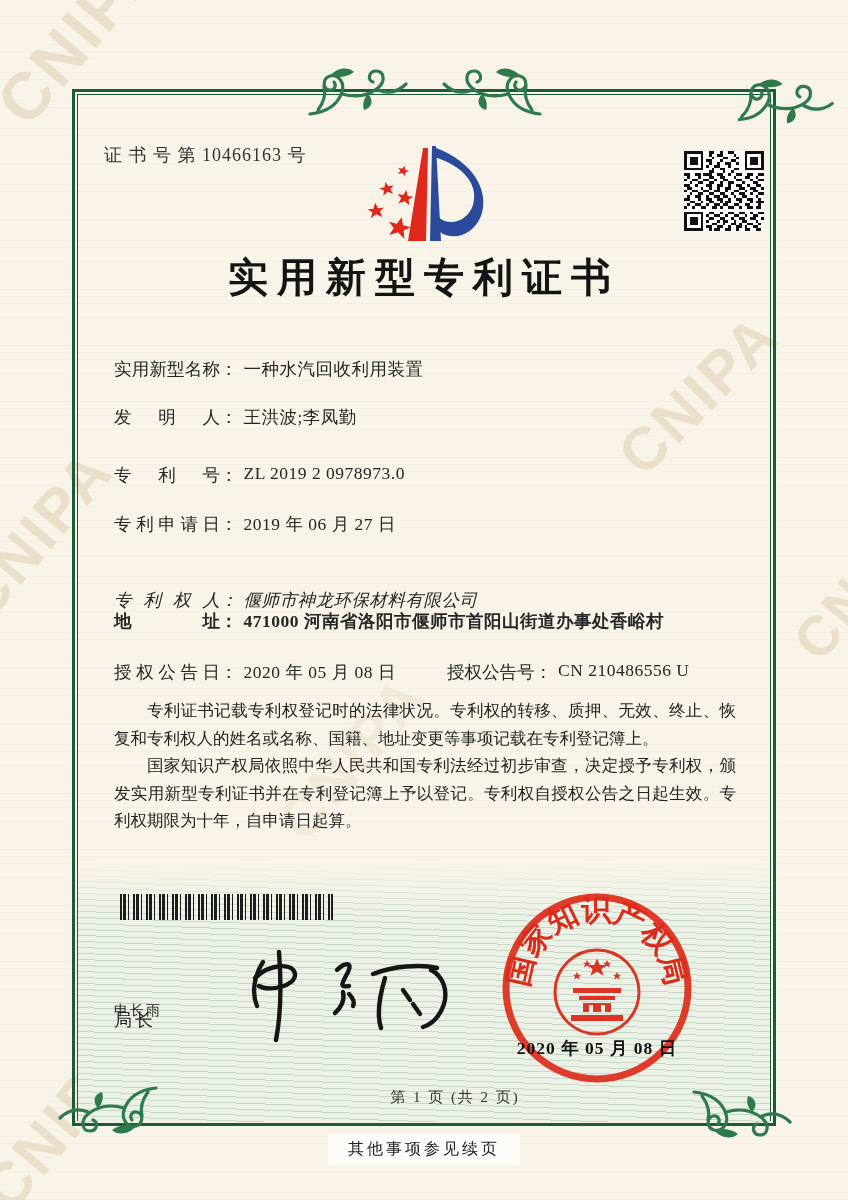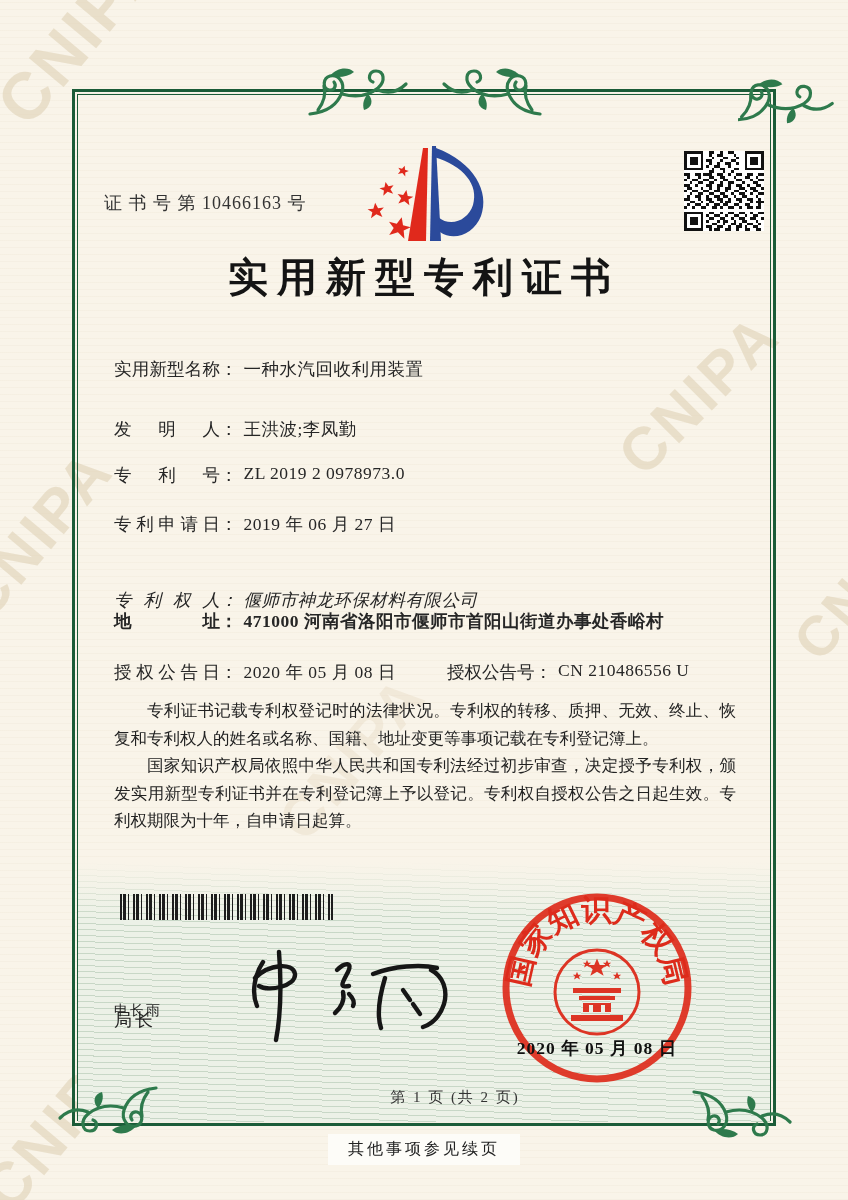--- a/index.html
+++ b/index.html
@@ -14,21 +14,21 @@
   .frame{position:absolute;left:72px;top:89px;width:698px;height:1031px;border:3px solid #1b5c38;z-index:2;}
   .frame::after{content:"";position:absolute;inset:2px;border:1px solid #1b5c38;}
   
   .strip{position:absolute;left:78px;top:862px;width:692px;height:260px;z-index:2;
     background-color:#ecf1e7;
     background-image:
       linear-gradient(180deg,#f9f4e9 0,rgba(249,244,233,0) 55px),
       repeating-linear-gradient(2deg,rgba(130,165,135,.34) 0 1px,rgba(0,0,0,0) 1px 6px);}
   .content{position:absolute;inset:0;z-index:4;}
   .abs{position:absolute;}
-  .cert-no{left:104px;top:143px;font-size:18px;color:#333;letter-spacing:1px;margin-top:48px;}
+  .cert-no{left:104px;top:143px;font-size:18px;color:#333;letter-spacing:1px;}
   .title{left:0;top:250px;width:848px;text-align:center;font-size:40px;font-weight:bold;color:#141414;letter-spacing:9px;}
   .row{left:114px;width:640px;font-size:17.5px;color:#262626;}
   .lbl{display:inline-block;width:106px;text-align:justify;text-align-last:justify;text-justify:inter-character;vertical-align:top;}
   .colon{display:inline-block;vertical-align:top;}
   .val{display:inline-block;vertical-align:top;margin-left:6px;letter-spacing:.5px;}
   .grant2{position:absolute;left:333px;top:0;white-space:nowrap;}
   .paras{left:114px;top:697px;width:622px;font-size:16.5px;line-height:27.5px;color:#222;text-align:justify;}
   .paras p{margin:0;text-indent:2em;}
   .barcode{left:120px;top:894px;width:213px;height:26px;
     background:repeating-linear-gradient(90deg,#1d1d1d 0 2px,rgba(0,0,0,0) 2px 3px,#1d1d1d 3px 6px,rgba(0,0,0,0) 6px 8px,#1d1d1d 8px 9px,rgba(0,0,0,0) 9px 13px);}
@@ -137,21 +137,21 @@
         M8,27h2v1h-2z M12,27h2v1h-2z M16,27h1v1h-1z M19,27h2v1h-2z M22,27h1v1h-1z M25,27h2v1h-2z
         M9,28h1v1h-1z M11,28h2v1h-2z M15,28h2v1h-2z M19,28h1v1h-1z M22,28h2v1h-2z M26,28h2v1h-2z"></path>
       </g>
     </svg>
 
     <div class="abs row" style="top:357px;">
       <span class="lbl">实用新型名称</span><span class="colon">：</span><span class="val">一种水汽回收利用装置</span>
     </div>
 
     <div class="abs title">实用新型专利证书</div>
-    <div class="abs row" style="top:417px;">
+    <div class="abs row" style="top:405px;">
       <span class="lbl">发明人</span><span class="colon">：</span><span class="val">王洪波;李凤勤</span>
     </div>
     <div class="abs row" style="top:463px;">
       <span class="lbl">专利号</span><span class="colon">：</span><span class="val">ZL 2019 2 0978973.0</span>
     </div>
     <div class="abs row" style="top:512px;">
       <span class="lbl">专利申请日</span><span class="colon">：</span><span class="val">2019 年 06 月 27 日</span>
     </div>
     <div class="abs row" style="top:588px;font-style:italic;">
       <span class="lbl">专利权人</span><span class="colon">：</span><span class="val">偃师市神龙环保材料有限公司</span>

